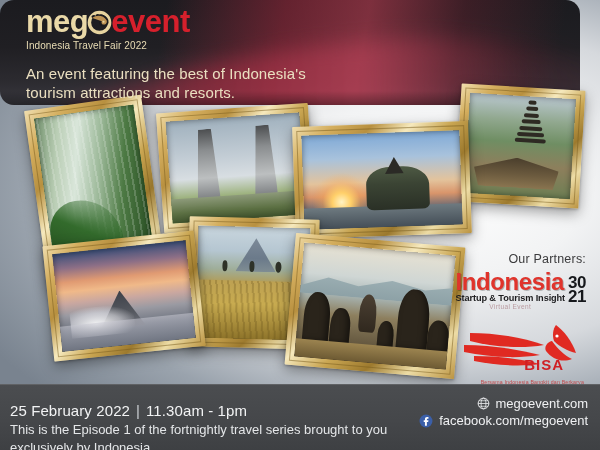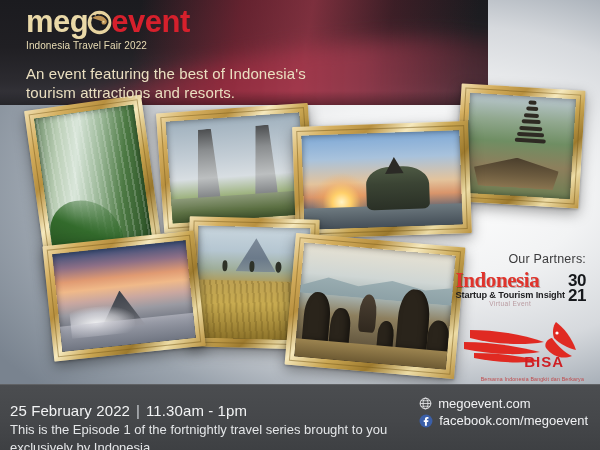--- a/index.html
+++ b/index.html
@@ -11,26 +11,27 @@
   .poster {
     position:relative;
     width:600px; height:450px;
     overflow:hidden;
     background:
       radial-gradient(ellipse 520px 300px at 72% 42%, #ffffff 0%, #f2f3f4 30%, #d6d9dd 55%, #9aa3ad 78%, #79838f 100%),
       linear-gradient(135deg, #5d6b7e 0%, #6f7b8b 40%, #aeb6bf 70%, #e9ebed 100%);
   }
   
   .header {
-    position:absolute; left:0; top:0; width:488px; height:105px;
+    position:absolute; left:0; top:0; width:580px; height:105px;
     background:
       linear-gradient(100deg, rgba(140,28,48,0.0) 0%, rgba(150,32,52,0.0) 28%, rgba(160,40,60,0.55) 48%, rgba(185,60,80,0.62) 62%, rgba(120,35,50,0.35) 78%, rgba(60,62,70,0.0) 95%),
       linear-gradient(180deg, #1b1b1f 0%, #201f23 45%, #2c2b30 78%, #3a3940 100%),
       #1d1d21;
     overflow:hidden;
+    border-radius:14px;
   }
   .header::before {
     content:""; position:absolute; left:-40px; top:46px; width:700px; height:120px;
     background:linear-gradient(95deg, rgba(110,20,40,0.0) 0%, rgba(170,42,64,0.55) 35%, rgba(198,70,94,0.5) 58%, rgba(120,30,48,0.2) 80%, rgba(40,40,46,0) 100%);
     border-radius:60% 40% 55% 45% / 100% 100% 0% 0%;
     transform:rotate(-5deg);
     filter:blur(10px);
   }
   .header::after {
     content:""; position:absolute; left:0; bottom:0; width:600px; height:14px;
@@ -151,22 +152,22 @@
     background:linear-gradient(180deg,#4b4033 0%,#30281e 100%);
     border-radius:50% 50% 18% 18%;}
   .bb-deck{position:absolute;left:0;bottom:0;width:100%;height:16%;
     background:linear-gradient(180deg,#9c8450 0%,#6d5a33 100%);}
 
   
   .partners { position:absolute; right:14px; top:252px; width:152px; text-align:right; z-index:6; }
   .partners-label { color:#3b3b3d; font-size:12.5px; letter-spacing:0.2px; }
   .isti { position:relative; margin-top:4px; display:flex; justify-content:flex-end; align-items:center; gap:3px; }
   .isti-left { text-align:left; }
-  .isti-word { color:#e0342c; font-size:21px; font-weight:bold; line-height:0.96; letter-spacing:-0.4px;
-    text-shadow:1px 1px 0 rgba(0,0,0,0.25);font-family:Liberation Serif, serif; }
+  .isti-word { color:#e0342c; font-size:24px; font-weight:bold; line-height:0.96; letter-spacing:-0.4px;
+    text-shadow:1px 1px 0 rgba(0,0,0,0.25); }
   .isti-sub { color:#1d1d1f; font-size:9.2px; font-weight:bold; letter-spacing:-0.1px; line-height:1.1; }
   .isti-sub2 { color:#b99aa0; font-size:6.5px; letter-spacing:0.4px; text-align:center; line-height:1.2; }
   .isti-year { color:#16181c; font-size:17px; font-weight:bold; line-height:0.88; letter-spacing:-0.5px; }
   .bisa { position:relative; margin-top:12px; height:62px; }
   .bisa svg { position:absolute; right:6px; top:0; }
   .bisa-name { position:absolute; right:22px; bottom:12px; color:#cf1f24; font-size:15px;
     font-weight:bold; letter-spacing:1px; }
   .bisa-tag { position:absolute; right:2px; bottom:0px; color:#c0494b; font-size:5.2px; letter-spacing:0.2px; white-space:nowrap; }
 
   
@@ -174,21 +175,21 @@
     position:absolute; left:0; bottom:0; width:600px; height:66px;
     background:linear-gradient(180deg,#4b4d50 0%,#45474a 55%,#3e4043 100%);
     z-index:8;
   }
   .footer::before{content:"";position:absolute;left:0;top:0;width:100%;height:1px;background:rgba(255,255,255,0.12);}
   .f-left { position:absolute; left:10px; top:18px; }
   .f-date { color:#f2f3f4; font-size:15px; letter-spacing:0.1px; }
   .f-date .bar { color:#c9ccd0; margin:0 6px; }
   .f-desc { color:#e4e6e8; font-size:13px; line-height:1.38; margin-top:2px; }
   .f-right { position:absolute; right:12px; top:12px; text-align:right; }
-  .f-row { display:flex; align-items:center; justify-content:flex-start; gap:6px; margin-bottom:2px; }
+  .f-row { display:flex; align-items:center; justify-content:flex-end; gap:6px; margin-bottom:2px; }
   .f-row span.txt { color:#f0f1f3; font-size:13px; }
   .globe-ic { width:13px; height:13px; }
   .fb-ic { width:14px; height:14px; }
 </style>
 </head>
 <body>
 
 <div class="poster">
 
   <div class="header">

